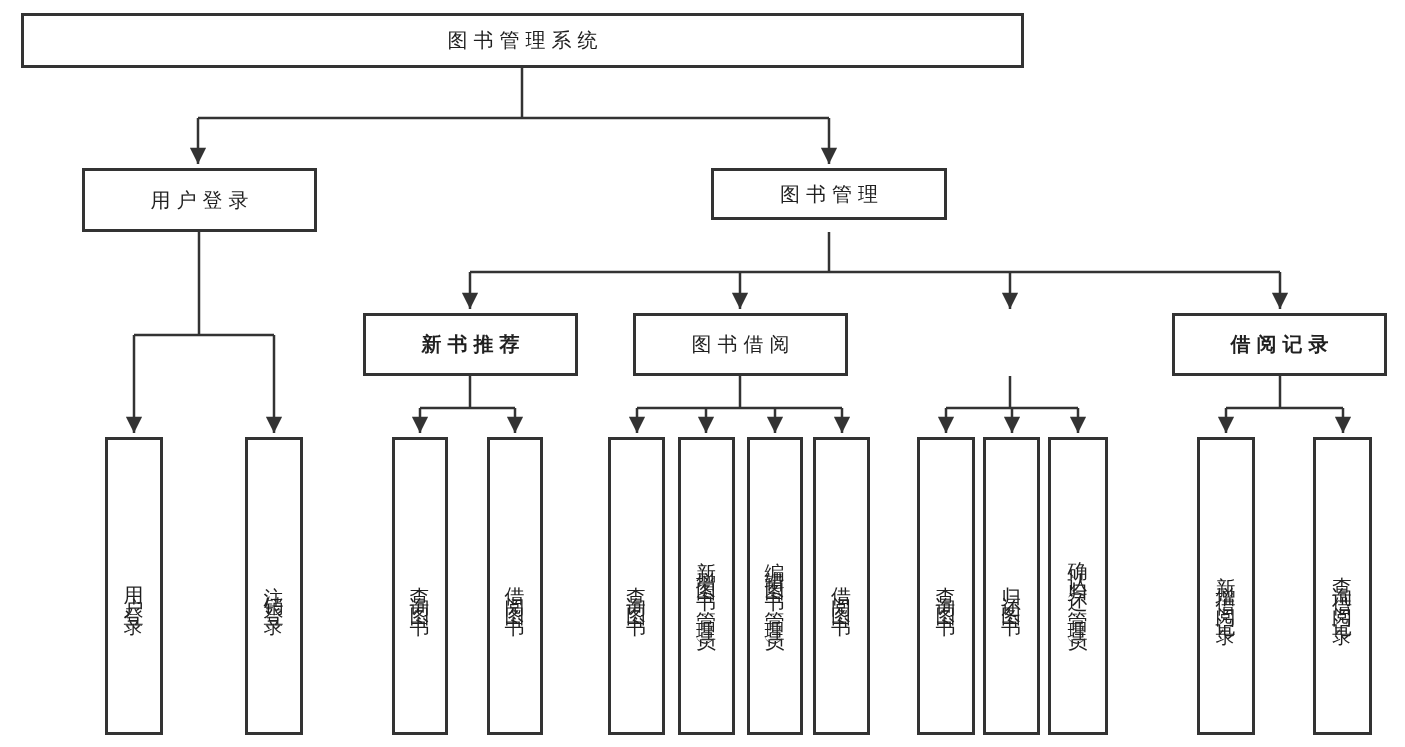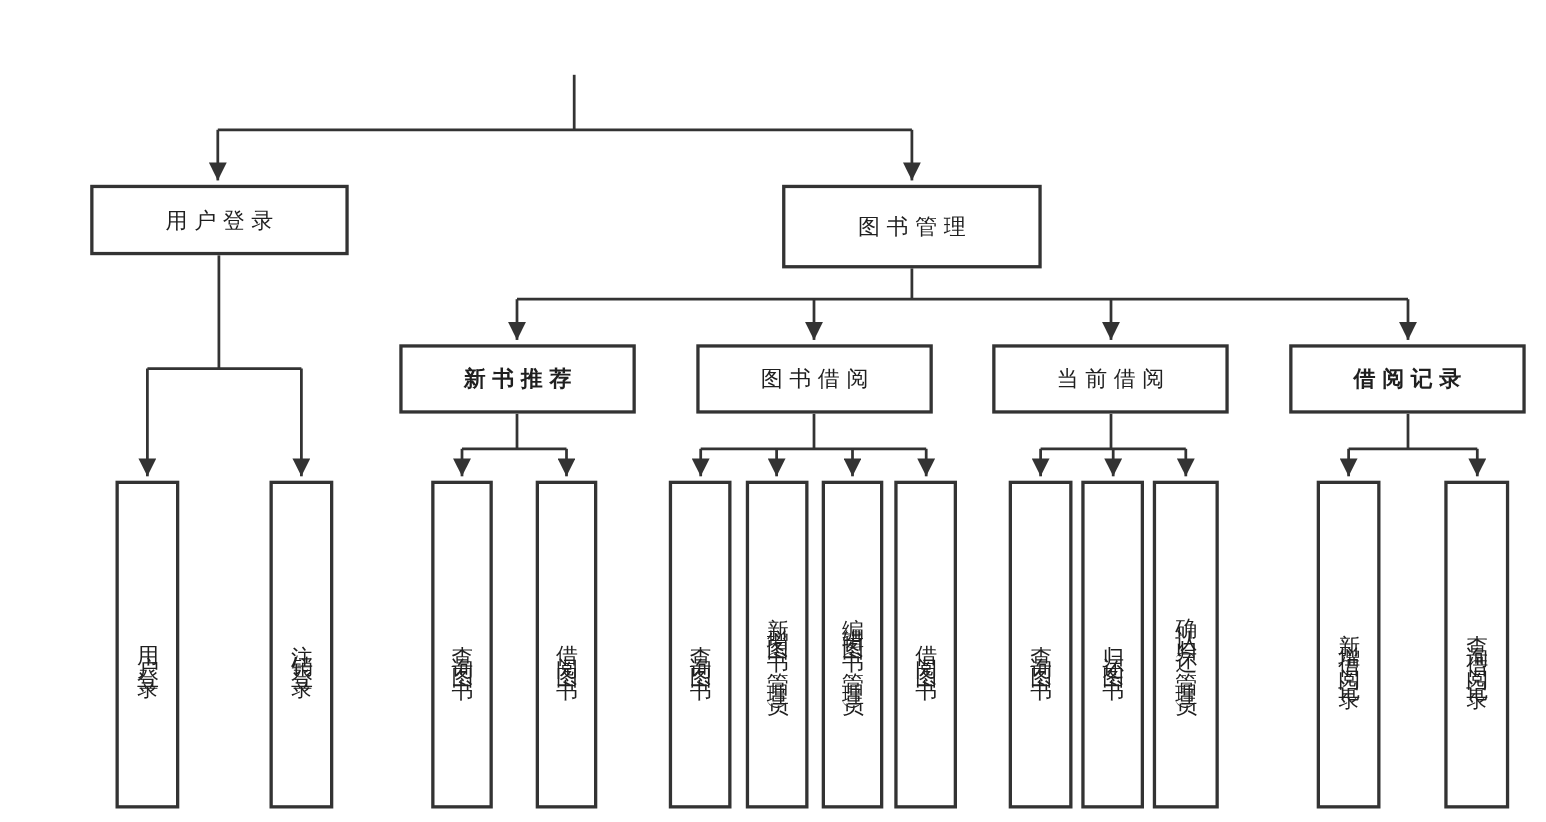--- a/index.html
+++ b/index.html
@@ -116,27 +116,27 @@
       <path d="M1012,408 V433" marker-end="url(#arrow)"></path>
       <path d="M1078,408 V433" marker-end="url(#arrow)"></path>
 
       <path d="M1280,376 V408"></path>
       <path d="M1226,408 H1343"></path>
       <path d="M1226,408 V433" marker-end="url(#arrow)"></path>
       <path d="M1343,408 V433" marker-end="url(#arrow)"></path>
     </g>
   </svg>
 
+  <div class="node" style="left:21px; top:13px; width:1003px; height:55px;">图书管理系统</div>
 
   <div class="node" style="left:82px; top:168px; width:235px; height:64px;">用户登录</div>
-  <div class="node" style="left:711px; top:168px; width:236px; height:76px;">图书管理</div>
+  <div class="node" style="left:711px; top:168px; width:236px; height:52px;">图书管理</div>
 
   <div class="node" style="left:363px; top:313px; width:215px; height:63px;font-weight:bold;">新书推荐</div>
   <div class="node" style="left:633px; top:313px; width:215px; height:63px;">图书借阅</div>
-  <div class="node" style="left:902px; top:313px; width:215px; height:63px;">当前借阅</div>
   <div class="node" style="left:1172px; top:313px; width:215px; height:63px;font-weight:bold;">借阅记录</div>
 
   <div class="vnode" style="left:105px; top:437px; width:58px; height:298px;">
     <span>用户登录</span>
   </div>
   <div class="vnode" style="left:245px; top:437px; width:58px; height:298px;">
     <span>注销登录</span>
   </div>
 
   <div class="vnode" style="left:392px; top:437px; width:56px; height:298px;">

